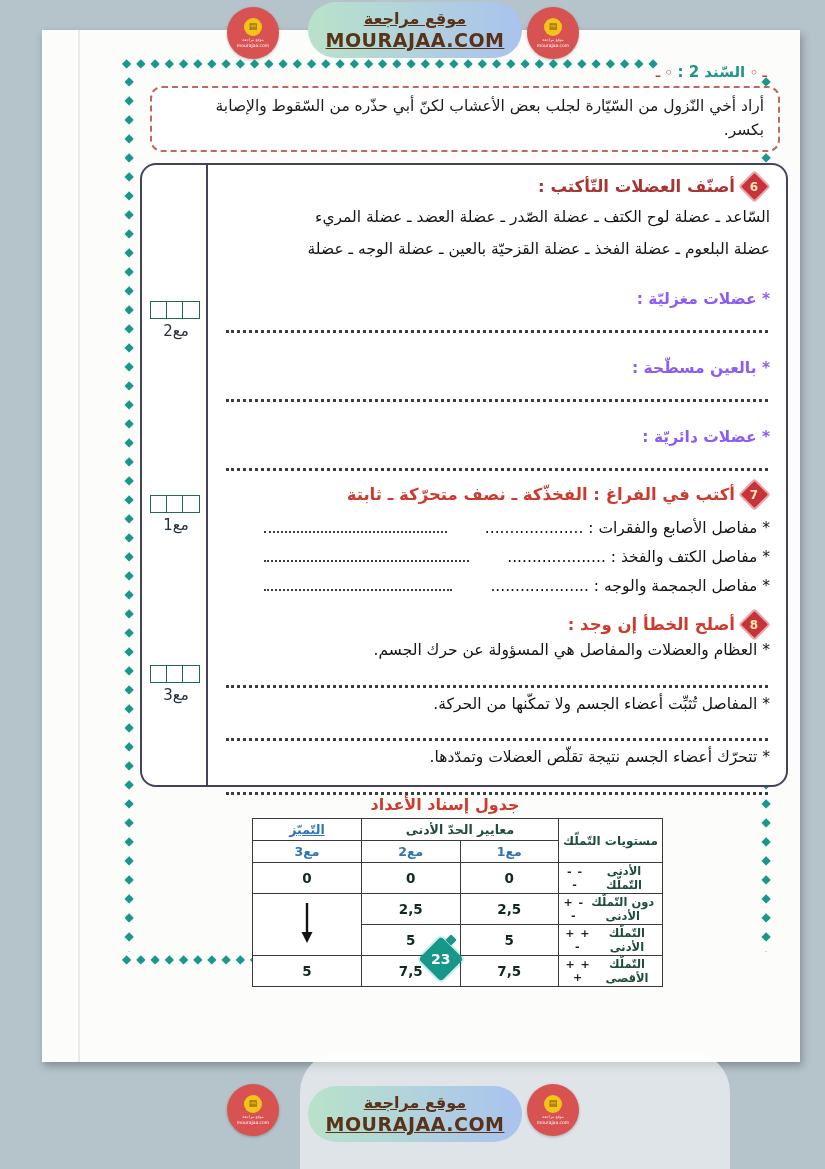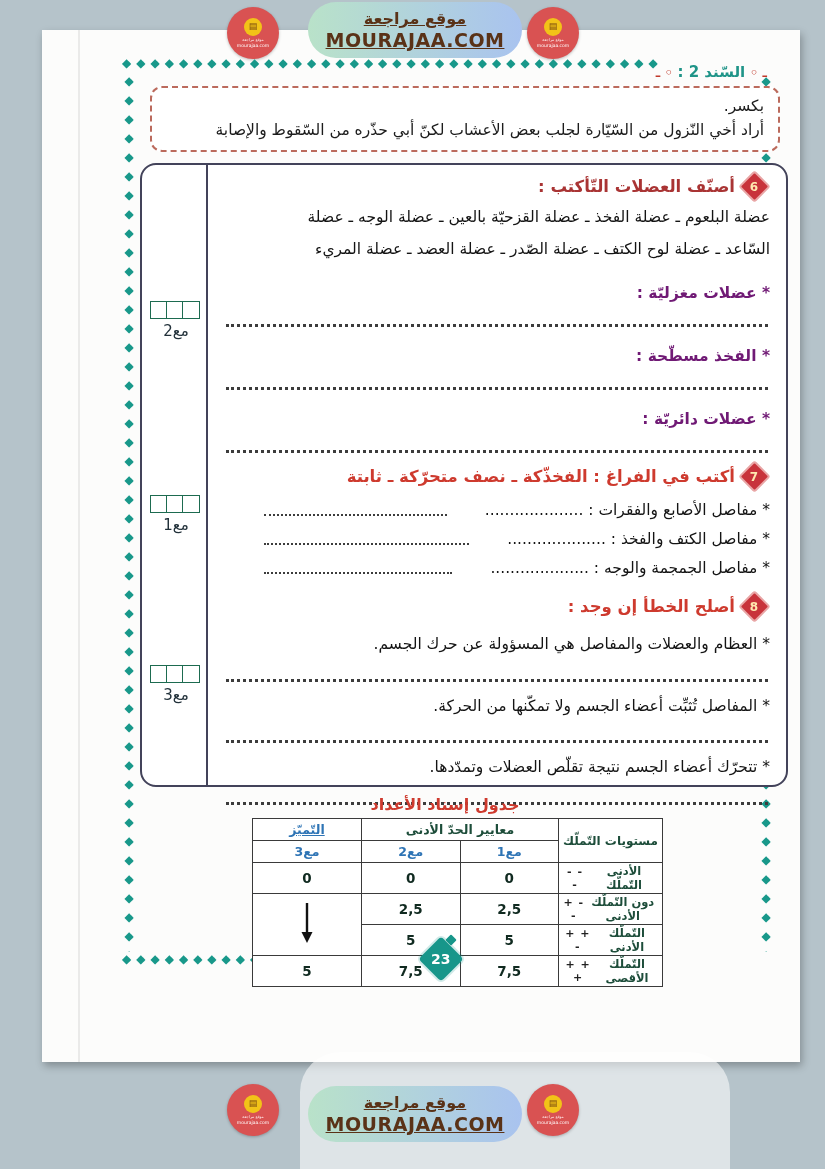--- a/index.html
+++ b/index.html
@@ -80,26 +80,26 @@
   }
   .qtitle{font-weight:bold;font-size:16.5px;display:flex;align-items:center;gap:8px;}
   .qtitle .txt{flex:0 1 auto;}
   .maroon{color:#a93434;} .redt{color:#ce3a2e;}
   .qbadge{
     flex:0 0 auto;width:19px;height:19px;background:#c8333b;border:2px solid #e9a6a6;border-radius:3px;
     transform:rotate(45deg);display:inline-flex;align-items:center;justify-content:center;margin:2px 4px 2px 0;
   }
   .qbadge span{transform:rotate(-45deg);color:#ffe9b0;font-size:12px;font-weight:bold;}
   .qtext{font-size:15.5px;color:#141414;line-height:1.8;font-weight:500;margin-top:4px;}
-  .cat{color:#701a75;font-weight:bold;font-size:15.5px;margin-top:20px;}
+  .cat{color:#8b5cf6;font-weight:bold;font-size:15.5px;margin-top:26px;}
   .dotline{border-bottom:3px dotted #3c3c3c;height:22px;margin:0 2px 4px 2px;}
-  .fill-item{display:flex;align-items:flex-end;font-size:15.5px;color:#141414;font-weight:500;margin-top:11px;gap:32px;}
+  .fill-item{display:flex;align-items:flex-start;font-size:15.5px;color:#141414;font-weight:500;margin-top:11px;gap:32px;}
   .fill-item .lbl{flex:0 0 auto;}
   .fill-item .dots{flex:1 1 auto;border-bottom:2.5px dotted #3c3c3c;margin:0 6px 3px 40px;height:12px;}
-  .stmt{font-size:15.5px;color:#141414;font-weight:500;margin-top:12px;line-height:1.6;}
+  .stmt{font-size:15.5px;color:#141414;font-weight:500;margin-top:0;line-height:1.6;}
   
   .tbl-title{position:absolute;left:250px;top:795px;width:390px;text-align:center;
     color:#ce3a2e;font-weight:bold;font-size:16px;direction:rtl;}
   table.rubric{
     position:absolute;left:252px;top:818px;border-collapse:collapse;direction:rtl;
     font-size:13px;background:#fff;
   }
   table.rubric td{border:1.5px solid #3a3a3a;padding:1px 4px;text-align:center;vertical-align:middle;height:19px;}
   td.levels{width:95px;color:#1d4d3a;font-weight:bold;font-size:12px;}
   td.crit{width:188px;color:#1d4d3a;font-weight:bold;font-size:12.5px;}
@@ -136,22 +136,22 @@
 
 <div class="dmh dm-top">◆◆◆◆◆◆◆◆◆◆◆◆◆◆◆◆◆◆◆◆◆◆◆◆◆◆◆◆◆◆◆◆◆◆◆◆◆◆</div>
 <div class="dmh dm-bottom">◆◆◆◆◆◆◆◆◆◆◆◆◆◆◆◆◆◆◆◆◆◆◆◆◆◆◆◆◆◆◆◆◆◆◆◆◆◆</div>
 <div class="dmv dm-left">◆◆◆◆◆◆◆◆◆◆◆◆◆◆◆◆◆◆◆◆◆◆◆◆◆◆◆◆◆◆◆◆◆◆◆◆◆◆◆◆◆◆◆◆◆◆◆◆◆◆◆◆</div>
 <div class="dmv dm-right">◆◆◆◆◆◆◆◆◆◆◆◆◆◆◆◆◆◆◆◆◆◆◆◆◆◆◆◆◆◆◆◆◆◆◆◆◆◆◆◆◆◆◆◆◆◆◆◆◆◆◆◆</div>
 
 <div class="sanad-label">
   <span class="deco">ـ ◦ </span><span>السّند 2 :</span><span class="deco"> ◦ ـ</span>
 </div>
 <div class="sanad-box">
+  <div>أراد أخي النّزول من السّيّارة لجلب بعض الأعشاب لكنّ أبي حذّره من السّقوط والإصابة</div>
   <div>بكسر.</div>
-  <div>أراد أخي النّزول من السّيّارة لجلب بعض الأعشاب لكنّ أبي حذّره من السّقوط والإصابة</div>
 </div>
 
 <div class="qbox">
   <div class="margin-col">
     <div class="mgrid mg1">
       <div class="cells">
           <i></i>
           <i></i>
           <i></i>
         </div>
@@ -177,25 +177,25 @@
   <div class="margin-divider"></div>
 
   <div class="qcontent">
 
     <div class="qtitle maroon">
       <span class="qbadge">
           <span>6</span>
         </span>
       <span class="txt">أصنّف العضلات التّأكتب :</span>
     </div>
+    <div class="qtext">السّاعد ـ عضلة لوح الكتف ـ عضلة الصّدر ـ عضلة العضد ـ عضلة المريء</div>
     <div class="qtext">عضلة البلعوم ـ عضلة الفخذ ـ عضلة القزحيّة بالعين ـ عضلة الوجه ـ عضلة</div>
-    <div class="qtext">السّاعد ـ عضلة لوح الكتف ـ عضلة الصّدر ـ عضلة العضد ـ عضلة المريء</div>
     <div class="cat">* عضلات مغزليّة :</div>
     <div class="dotline"></div>
-    <div class="cat">* الفخذ مسطّحة :</div>
+    <div class="cat">* بالعين مسطّحة :</div>
     <div class="dotline"></div>
     <div class="cat">* عضلات دائريّة :</div>
     <div class="dotline"></div>
 
     <div class="qtitle redt" style="margin-top:10px;">
       <span class="qbadge">
           <span>7</span>
         </span>
       <span class="txt">أكتب في الفراغ : الفخذّكة ـ نصف متحرّكة ـ ثابتة</span>
     </div>

